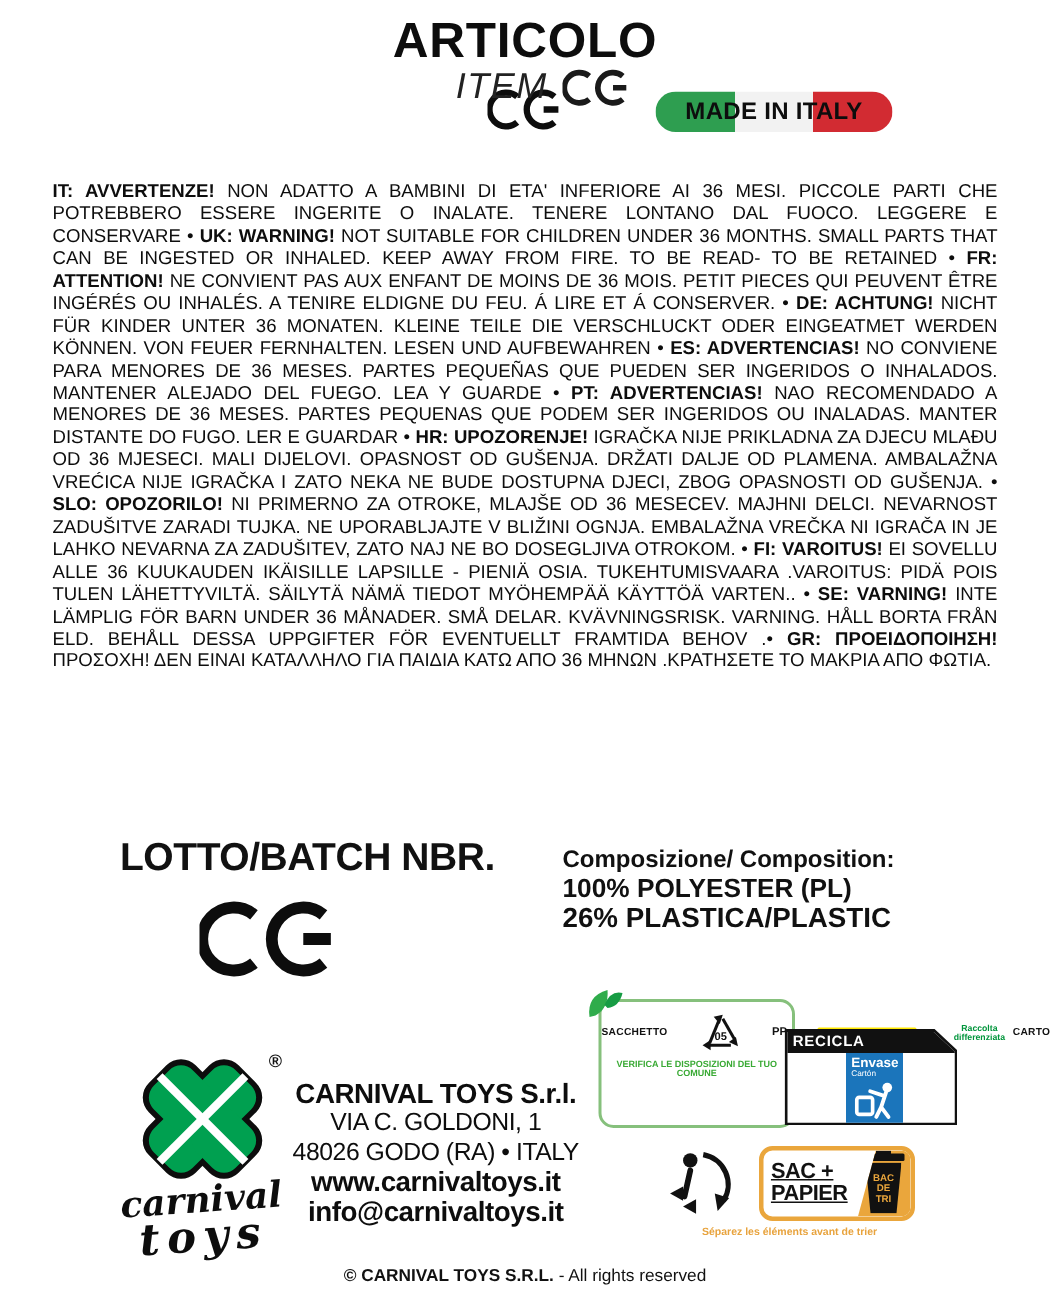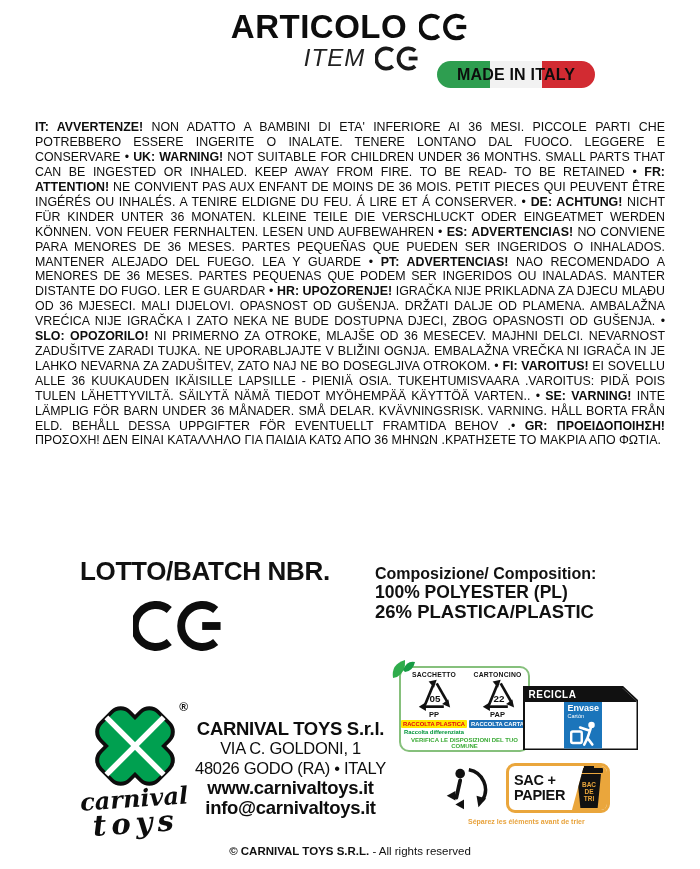--- a/index.html
+++ b/index.html
@@ -2,21 +2,21 @@
 <html><head>
 <meta charset="utf-8">
 <style>
   html,body { margin:0; padding:0; background:#ffffff; }
   .page {
     position:relative; width:700px; height:869px; background:#fff;
     font-family:"Liberation Sans", sans-serif; color:#111; overflow:hidden;
   }
   
   .title-row { position:absolute; top:8px; left:0; width:100%;
-    display:flex; align-items:center; justify-content:center; gap:12px; }
+    display:flex; align-items:center; justify-content:center; gap:12px;flex-direction:column; }
   .title-main { font-size:33px; font-weight:800; letter-spacing:.5px; color:#0d0d0d; }
   .item-row { position:absolute; top:44px; left:0; width:100%;
     display:flex; align-items:center; justify-content:center; gap:10px;
     transform:translateX(12px); }
   .title-item { font-size:24px; font-style:italic; font-weight:400; color:#222; letter-spacing:1px; }
   .ce { display:block; }
   .ce-sm { height:30px; width:50px; }
   .ce-xs { height:27px; width:45px; }
   .ce-lg { height:56px; width:92px; }
 
@@ -46,21 +46,21 @@
   .comp-line2 { font-size:18.5px; line-height:19px; }
 
   
   .recycle-box {
     position:absolute; top:666px; left:399px; width:131px; height:86px;
     border:2px solid #86c07c; border-radius:10px; background:#fff;
     box-sizing:border-box; padding-top:3px; text-align:center;
   }
   .leaf { position:absolute; top:-12px; left:-12px; }
   .rb-cols { display:flex; }
-  .rb-col { flex:1; display:flex; flex-direction:column; align-items:center; }
+  .rb-col { flex:1; display:flex; flex-direction:row; align-items:center;gap:20px; }
   .rb-title { font-size:6.8px; font-weight:700; letter-spacing:.2px; }
   .rb-mat { font-size:7.5px; font-weight:700; margin-top:-2px; }
   .rb-badge { font-size:5.8px; font-weight:700; padding:1px 2px; margin-top:1px; border-radius:1px; white-space:nowrap; }
   .rb-badge-pl { background:#ffe800; color:#e3000f; }
   .rb-badge-ca { background:#1d71b8; color:#ffffff; }
   .rb-sub { font-size:5.8px; font-weight:700; color:#00953b; margin-top:1px; }
   .rb-footer { font-size:6px; font-weight:700; color:#3aaa35; margin-top:2px; }
 
   
   .recicla {
@@ -75,21 +75,21 @@
   .recicla-cells { display:flex; height:47px; }
   .recicla-cell { flex:1; padding:2px 0 0 4px; box-sizing:border-box;margin-left:39px; }
   .cell-blue { background:#1b75bb; color:#fff; }
   .cell-yellow { background:#ffd400; color:#111; }
   .envase { font-size:9px; font-weight:700; line-height:9px; }
   .envase-sub { font-size:5.5px; line-height:6px; }
   .tidyman { margin-top:2px; }
 
   
   .triman-row { position:absolute; top:763px; left:440px; width:170px; }
-  .triman-flex { display:flex; align-items:flex-start; gap:16px; }
+  .triman-flex { display:flex; align-items:center; gap:16px;text-decoration:underline; }
   .sac-badge {
     width:108px; height:50px; background:#fff; border:3px solid #eaa63c; border-radius:9px;
     display:flex; overflow:hidden; box-sizing:border-box;
   }
   .sac-text { width:58px; display:flex; flex-direction:column; justify-content:center;
     padding-left:5px; font-weight:800; font-size:14.5px; line-height:15px; color:#111; letter-spacing:-.3px; }
   .sac-gold { flex:1; background:#eaa63c; clip-path:polygon(34% 0, 100% 0, 100% 100%, 0 100%);
     display:flex; align-items:center; justify-content:flex-end; padding-right:3px; }
   .bin { width:30px; height:40px; position:relative; }
   .bin-lid { position:absolute; top:0; left:1px; right:1px; height:5px; background:#111; border-radius:1px; }

